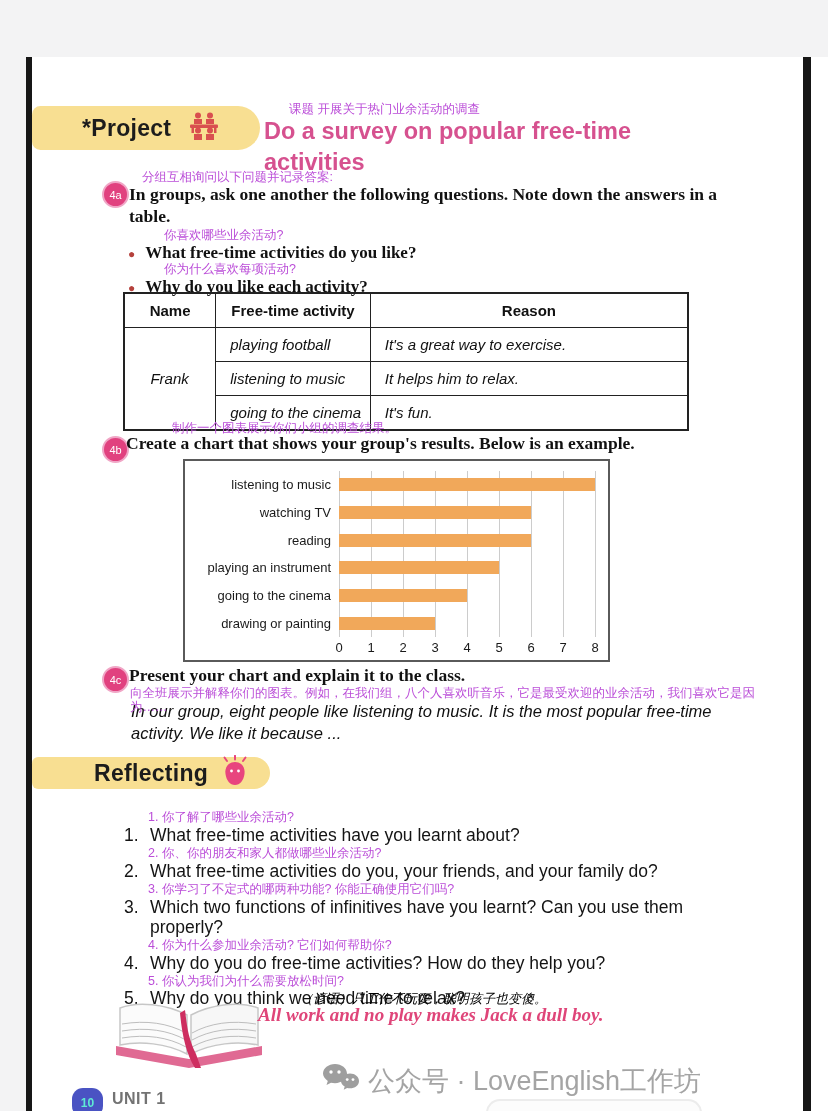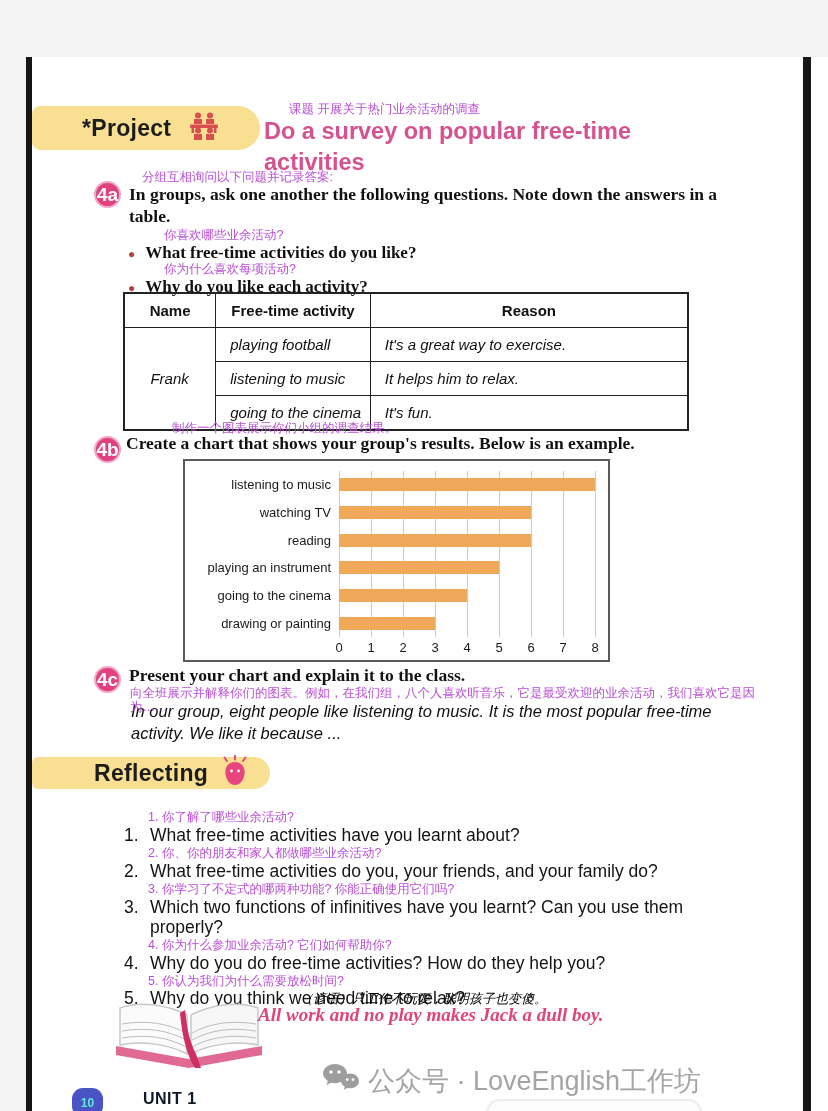--- a/index.html
+++ b/index.html
@@ -22,22 +22,22 @@
   .banner-icon { margin-left:13px; flex:none; }
 
   .zh-note { color:#bb4ed8; font-size:12.5px; line-height:1.1; }
   .pos { position:absolute; }
 
   .main-title { left:264px; top:116px; width:398px; font-size:23.5px; font-weight:bold;
                 color:#d6518f; line-height:1.33; }
 
   .badge { position:absolute; width:27px; height:27px; border-radius:50%;
            background:#e1417f; border:2px solid #f0a6c6; box-sizing:border-box;
-           color:#fff; font-size:19px; font-weight:bold;
-           display:flex; align-items:center; justify-content:center; }
+           color:#fff; font-size:11px; font-weight:normal;
+           display:flex; align-items:center; justify-content:center;margin-left:8px; }
 
   .serif-bold { font-family:"Liberation Serif", serif; font-weight:bold; font-size:17.5px;
                 color:#111; line-height:1.25; }
 
   .bullets { left:128px; top:229px; width:560px; }
   .bullet-zh { margin-left:36px; }
   .bullet-line { font-family:"Liberation Serif", serif; font-weight:600; font-size:17px;
                  color:#111; line-height:1.18; display:flex; align-items:baseline; }
   .bullet-dot { color:#b5413c; margin-right:10px; font-size:12px; flex:none; }
 
@@ -75,21 +75,21 @@
   .q-text { flex:1; }
 
   .proverb-zh { left:300px; top:990px; font-size:13px; color:#000000;font-style:italic; }
   .proverb-en { left:258px; top:1004px; font-family:"Liberation Serif", serif;
                 font-weight:bold; font-style:italic; font-size:19px; color:#df4579; }
 
   .page-oval { left:72px; top:1088px; width:31px; height:29px; border-radius:11px;
                background:#4a53c3; color:#5eead4; font-size:12px; font-weight:bold;
                display:flex; align-items:center; justify-content:center; }
   .unit-label { left:112px; top:1090px; font-size:16px; font-weight:bold;
-                color:#0f172a; letter-spacing:0.5px;margin-left:31px; }
+                color:#737373; letter-spacing:0.5px; }
 
   .watermark { left:322px; top:1061px; display:flex; align-items:center; gap:8px;
                color:#a4a4a4; font-size:27px; }
   .cutoff { left:486px; top:1099px; width:212px; height:12px; background:#fcfcfc;
             border:2px solid #ececec; border-bottom:none; border-radius:14px 14px 0 0; }
 </style>
 </head>
 <body>
 
 <div class="stage">

